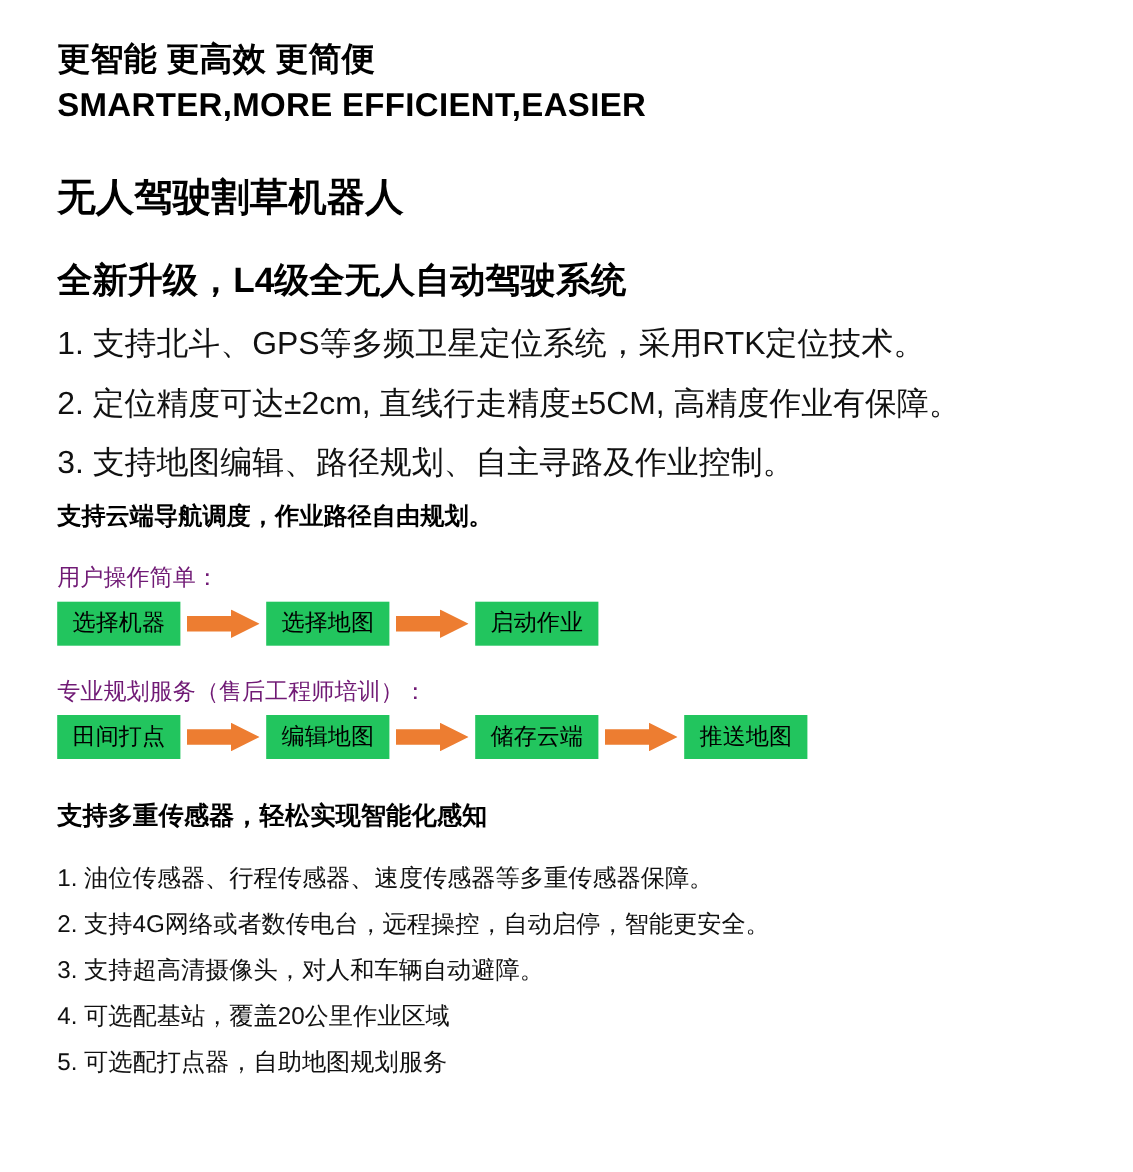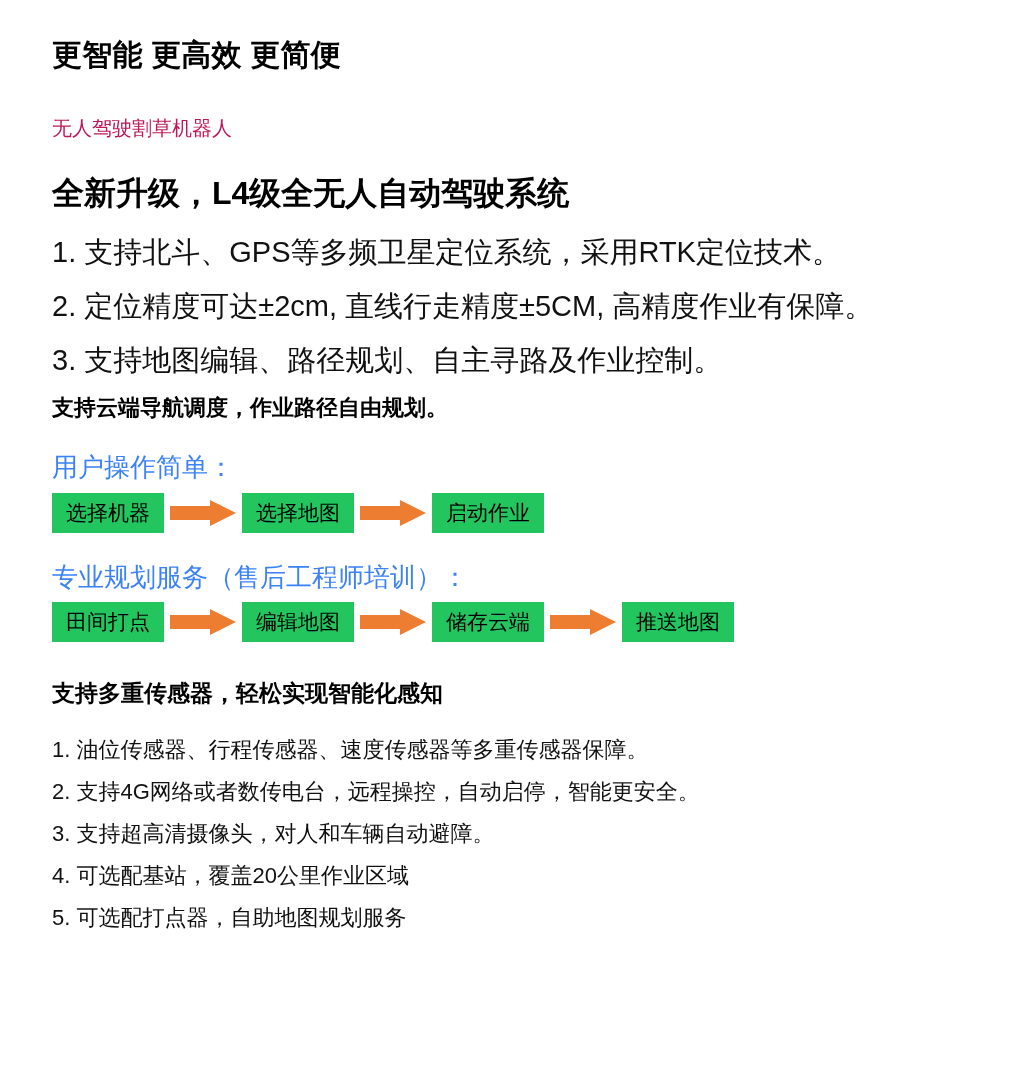--- a/index.html
+++ b/index.html
@@ -36,24 +36,24 @@
     line-height: 1.38;
     letter-spacing: 0.2px;
     color: #000;
   }
   .headline .line2 {
     letter-spacing: 0.3px;
   }
 
   .subtitle {
     margin-top: 40px;
-    font-size: 20px;
-    font-weight: normal;
+    font-size: 35px;
+    font-weight: bold;
     line-height: 1.3;
-    color: #be185d;
+    color: #000000;
   }
 
   .section-head {
     margin-top: 32px;
     font-size: 32px;
     font-weight: bold;
     line-height: 1.3;
   }
 
   .list {
@@ -68,23 +68,23 @@
 
   .section-head2 {
     margin-top: 10px;
     font-size: 22px;
     font-weight: bold;
     line-height: 1.35;
   }
 
   .flow-label {
     margin-top: 28px;
-    font-size: 26px;
+    font-size: 21px;
     line-height: 1.3;
-    color: #3b82f6;
+    color: #701a75;
   }
 
   .flow-row {
     margin-top: 8px;
     display: flex;
     align-items: center;
   }
   .flow-box {
     background: #22c55e;
     color: #000;
@@ -122,20 +122,21 @@
   }
 </style>
 </head>
 <body>
 
 <div class="page">
   <div class="content">
 
     <div class="headline">
       <div class="line1">更智能 更高效 更简便</div>
+      <div class="line2">SMARTER,MORE EFFICIENT,EASIER</div>
     </div>
 
     <div class="subtitle">无人驾驶割草机器人</div>
 
     <div class="section-head">全新升级，L4级全无人自动驾驶系统</div>
 
     <div class="list">
       <div class="item">1. 支持北斗、GPS等多频卫星定位系统，采用RTK定位技术。</div>
       <div class="item">2. 定位精度可达±2cm, 直线行走精度±5CM, 高精度作业有保障。</div>
       <div class="item">3. 支持地图编辑、路径规划、自主寻路及作业控制。</div>

